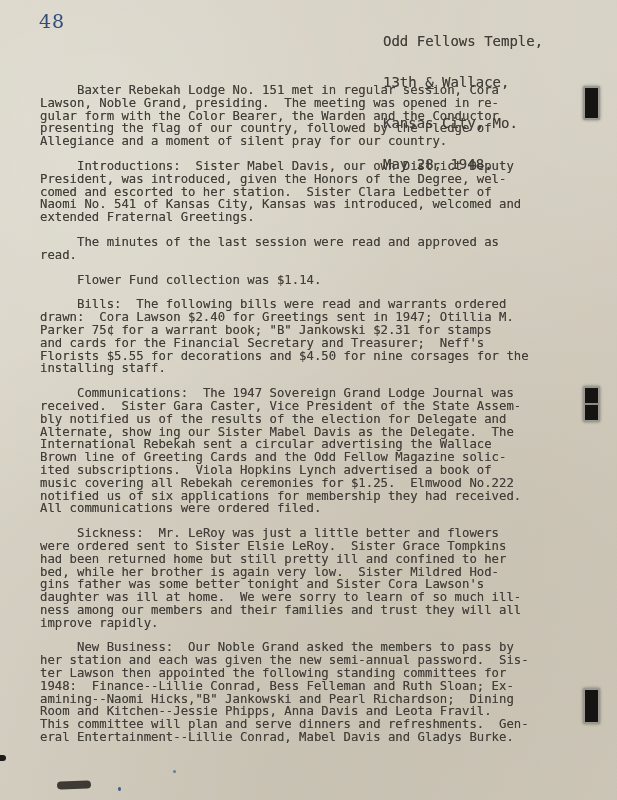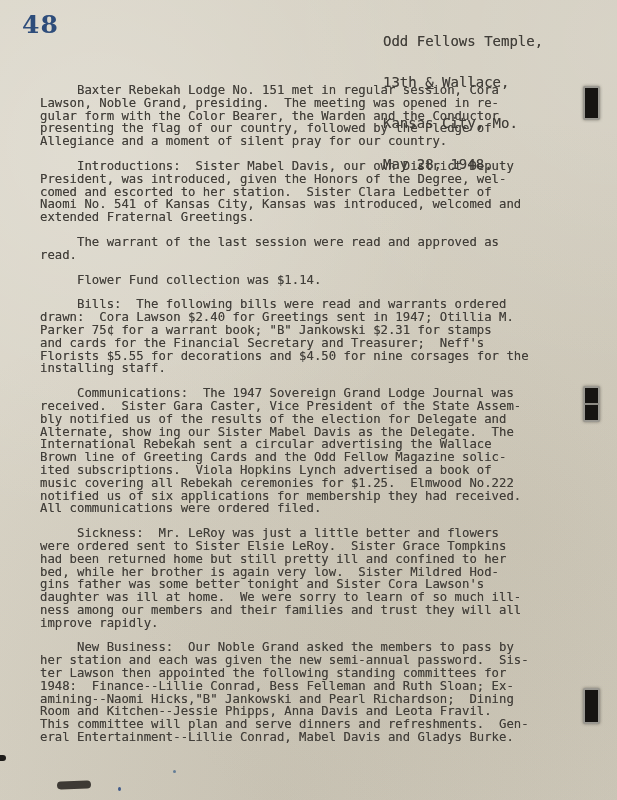--- a/index.html
+++ b/index.html
@@ -13,25 +13,25 @@
       radial-gradient(circle at 15% 18%, rgba(255,255,255,0.20), transparent 45%),
       radial-gradient(circle at 85% 65%, rgba(150,140,115,0.10), transparent 55%),
       radial-gradient(circle at 45% 100%, rgba(120,110,88,0.14), transparent 60%),
       radial-gradient(circle at 100% 5%, rgba(255,255,255,0.12), transparent 35%),
       linear-gradient(100deg, rgba(255,255,255,0.05), rgba(90,80,60,0.06));
     font-family: "DejaVu Sans Mono", "Liberation Mono", monospace;
     color: #413e39;
   }
   .page-number {
     position: absolute;
-    left: 22px;
+    left: 39px;
     top: 10px;
     font-family: "DejaVu Serif", "Liberation Serif", serif;
-    font-size: 25px;
-    font-weight: bold;
+    font-size: 19px;
+    font-weight: normal;
     color: #2e4d7b;
     letter-spacing: 1px;
   }
   .letterhead {
     position: absolute;
     left: 383px;
     top: 8px;
     font-size: 14px;
     line-height: 13.6px;
     white-space: pre;
@@ -120,21 +120,21 @@
     <p class="para">     Baxter Rebekah Lodge No. 151 met in regular session, Cora
 Lawson, Noble Grand, presiding.  The meeting was opened in re-
 gular form with the Color Bearer, the Warden and the Conductor
 presenting the flag of our country, followed by the Pledge of
 Allegiance and a moment of silent pray for our country.</p>
     <p class="para">     Introductions:  Sister Mabel Davis, our own District Deputy
 President, was introduced, given the Honors of the Degree, wel-
 comed and escorted to her station.  Sister Clara Ledbetter of
 Naomi No. 541 of Kansas City, Kansas was introduced, welcomed and
 extended Fraternal Greetings.</p>
-    <p class="para">     The warrant of the last session were read and approved as
+    <p class="para">     The minutes of the last session were read and approved as
 read.</p>
     <p class="para">     Flower Fund collection was $1.14.</p>
     <p class="para">     Bills:  The following bills were read and warrants ordered
 drawn:  Cora Lawson $2.40 for Greetings sent in 1947; Otillia M.
 Parker 75¢ for a warrant book; "B" Jankowski $2.31 for stamps
 and cards for the Financial Secretary and Treasurer;  Neff's
 Florists $5.55 for decorations and $4.50 for nine corsages for the
 installing staff.</p>
     <p class="para">     Communications:  The 1947 Sovereign Grand Lodge Journal was
 received.  Sister Gara Caster, Vice President of the State Assem-

